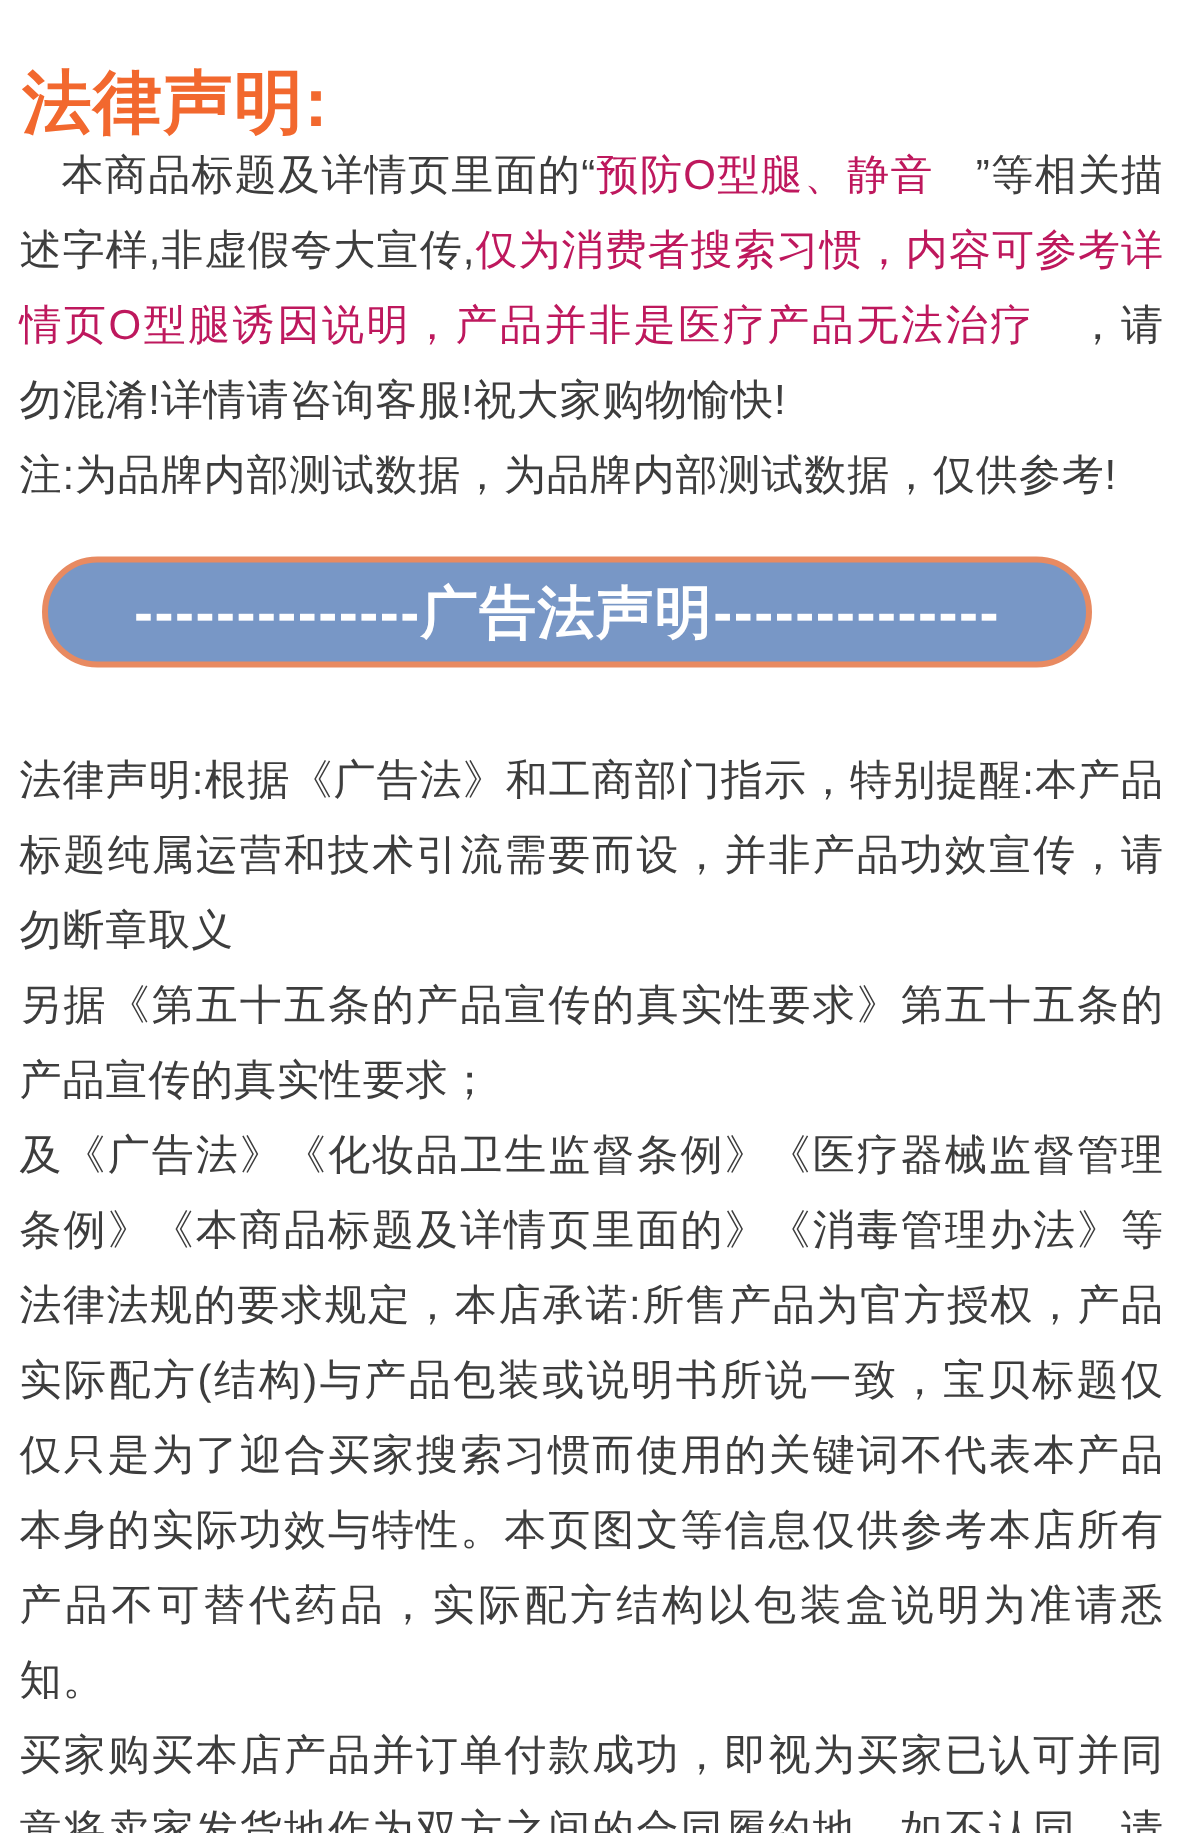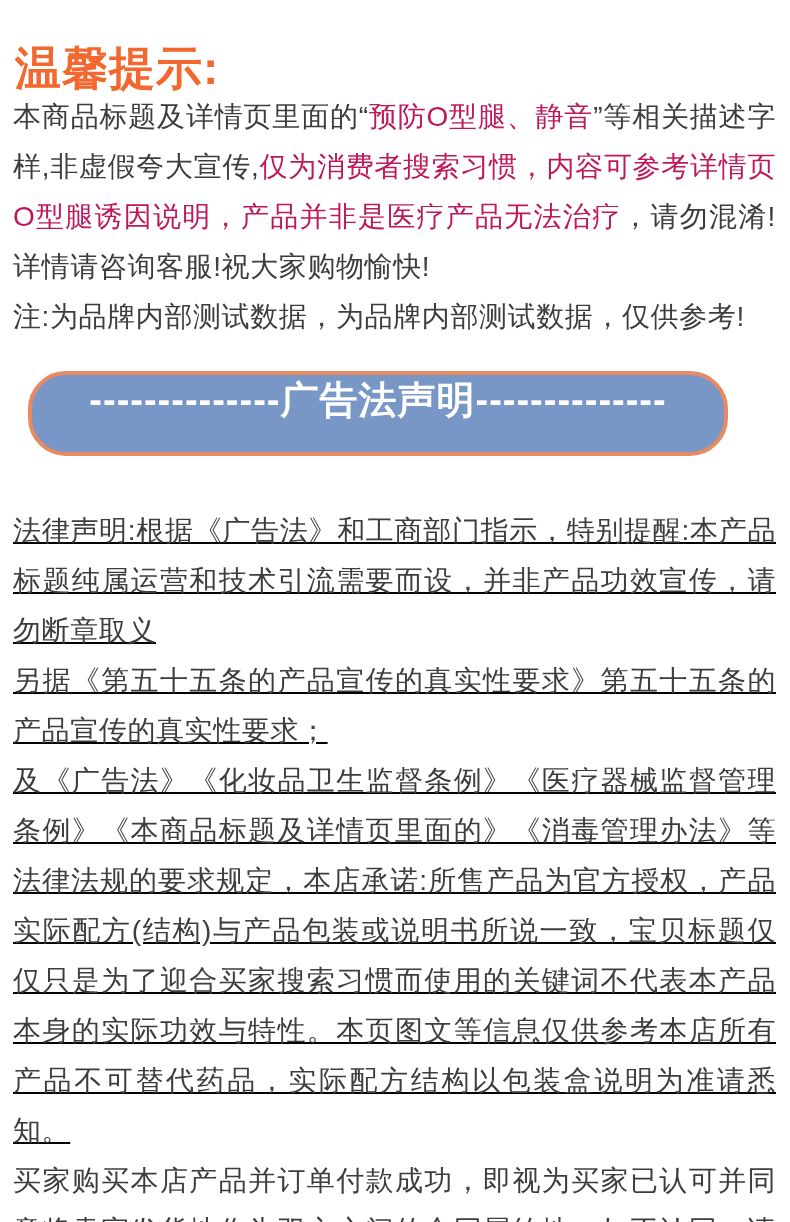--- a/index.html
+++ b/index.html
@@ -26,55 +26,56 @@
   }
   p.para {
     font-size: 28px;
     line-height: 50px;
     letter-spacing: 0.6px;
     color: #3d3d3d;
     text-align: justify;
     text-align-last: left;
     margin: 0;
   }
-  .seg-dark { color: #3d3d3d; }
+  .seg-dark { color: #3d3d3d; margin-left: 28px; }
   .seg-orange { color: #be185d; }
   .intro-para { margin-top: 17px; }
   .note-para { margin-top: 12px; }
   .ad-banner {
     box-sizing: border-box;
     width: 700px;
-    height: 85px;
+    height: 74px;
     margin: 29px 0 0 15px;
     background: #7897c6;
     border: 4px solid #e88a61;
     border-radius: 38px;
     display: flex;
+    align-items: center;
     justify-content: center;
     overflow: hidden;
   }
   .ad-banner-label {
     color: #ffffff;
     font-size: 38px;
     font-weight: bold;
     letter-spacing: 1px;
     white-space: nowrap;
   }
-  .legal-block { margin-top: 50px; text-decoration: underline; }
+  .legal-block { margin-top: 50px; }
   .footer-para {
     margin-top: 22px;
   }
   .footer-para, .footer-para .seg-orange { color: #f2682e; }
 </style>
 </head>
 <body>
 
 <div class="wrap">
 
-  <h1 class="page-title">温馨提示:</h1>
+  <h1 class="page-title">法律声明:</h1>
 
   <p class="para intro-para"><span class="seg-dark">本商品标题及详情页里面的“</span><span class="seg-orange">预防O型腿、静音</span><span class="seg-dark">”等相关描述字样,非虚假夸大宣传,</span><span class="seg-orange">仅为消费者搜索习惯，内容可参考详情页O型腿诱因说明，产品并非是医疗产品无法治疗</span><span class="seg-dark">，请勿混淆!详情请咨询客服!祝大家购物愉快!</span></p>
 
   <p class="para note-para">注:为品牌内部测试数据，为品牌内部测试数据，仅供参考!</p>
 
   <div class="ad-banner">
     <span class="ad-banner-label">--------------广告法声明--------------</span>
   </div>
 
   <div class="legal-block">

